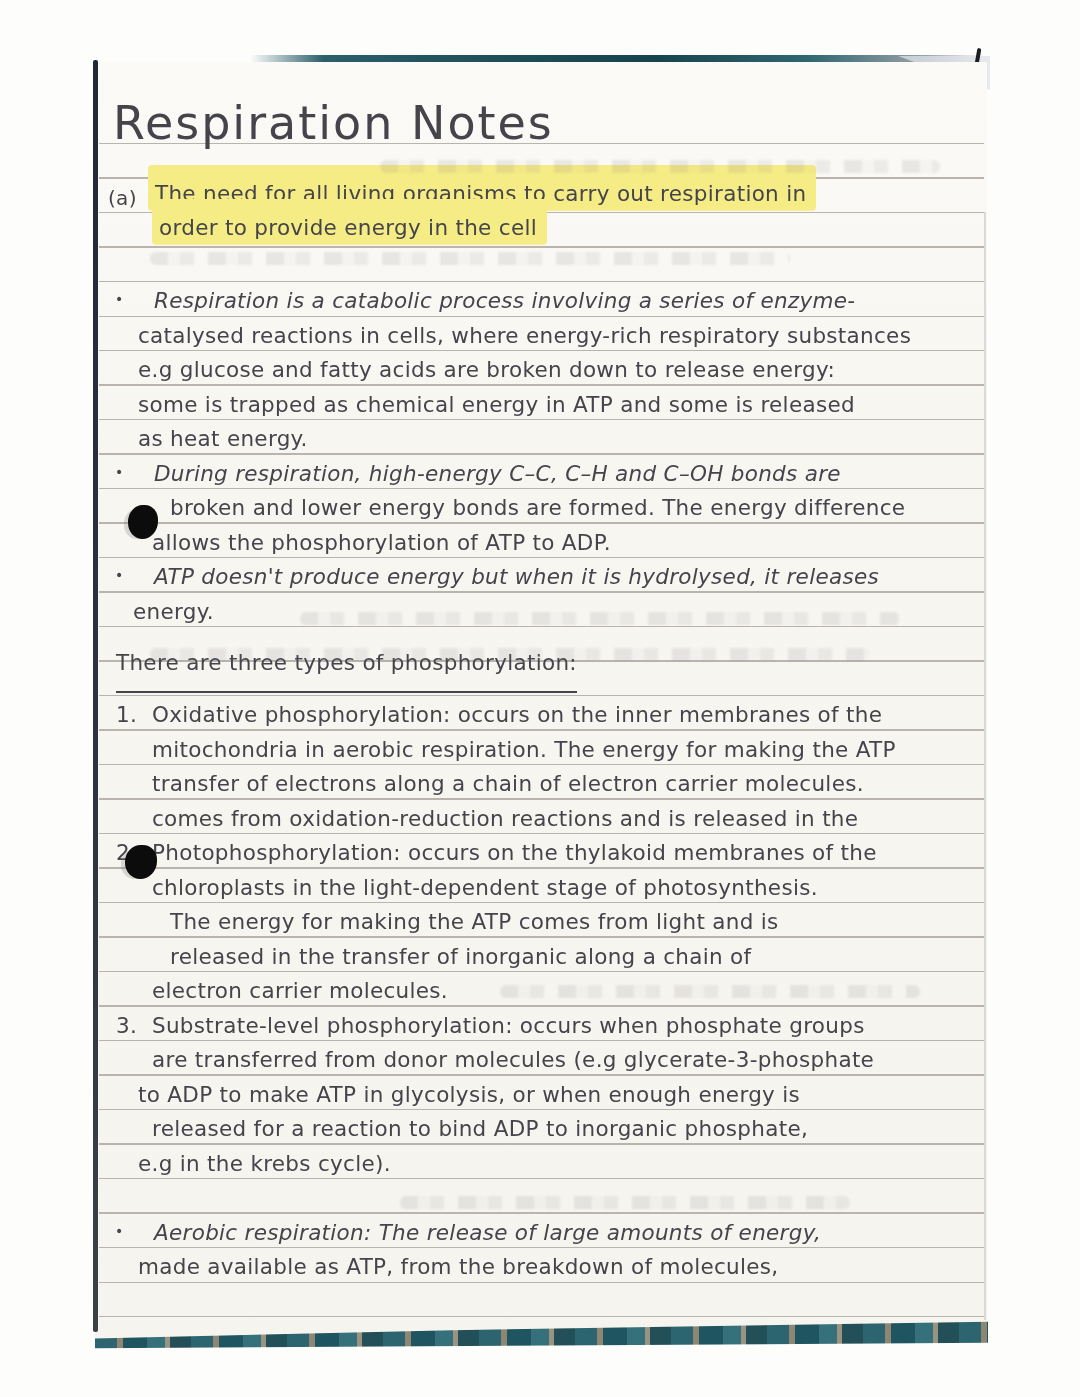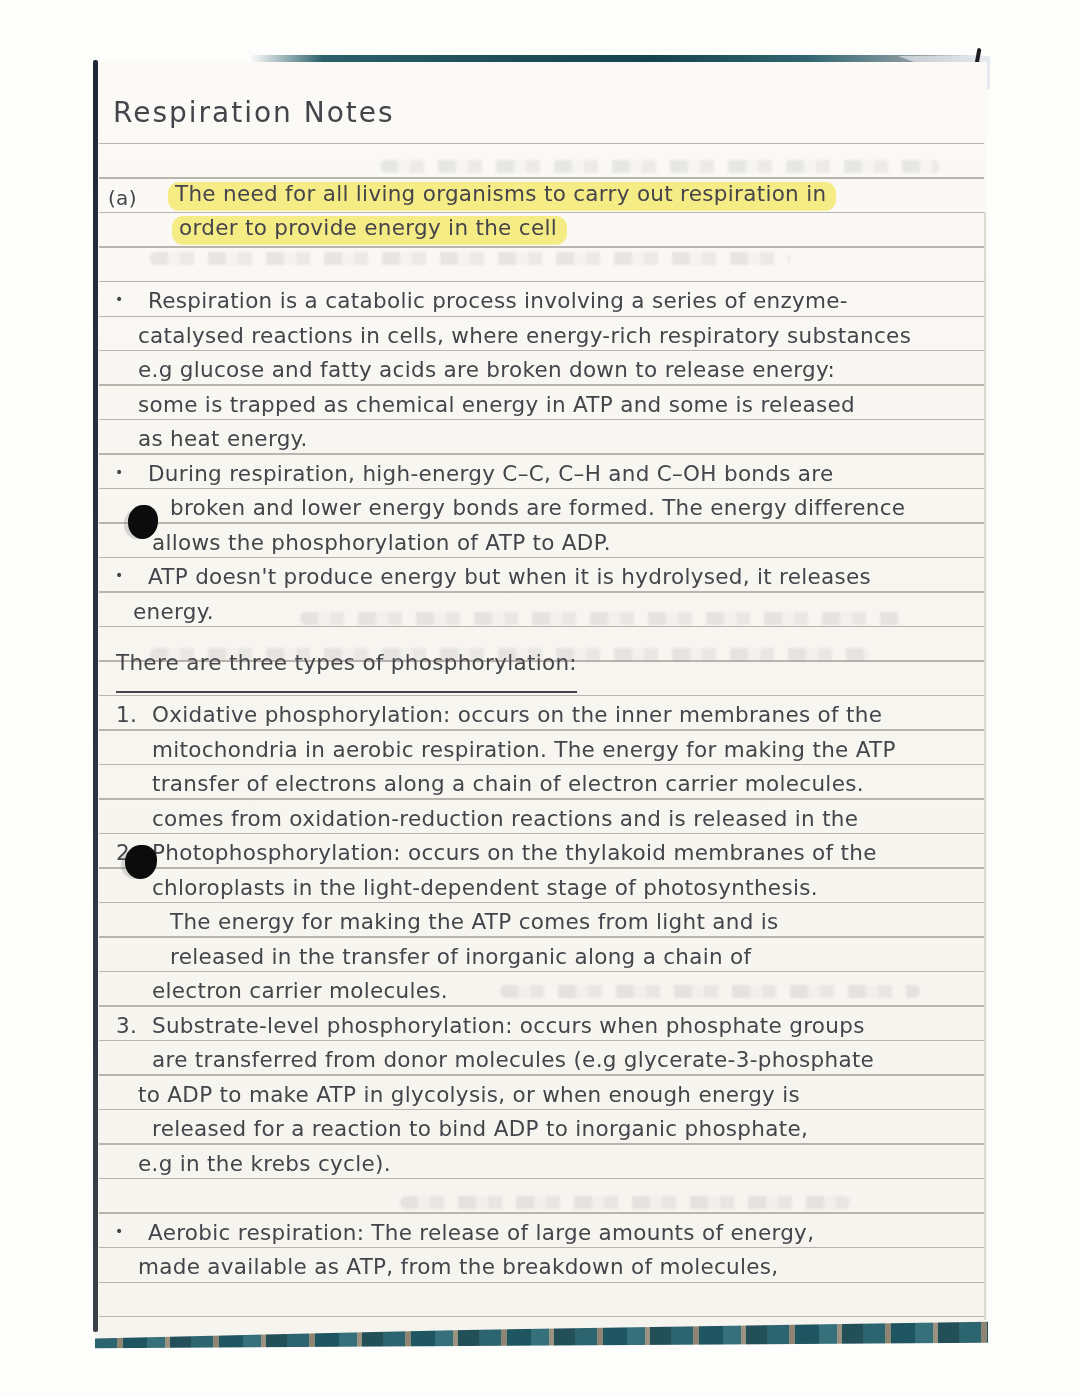--- a/index.html
+++ b/index.html
@@ -16,40 +16,40 @@
     background:#dde3ea;clip-path:polygon(0 0,100% 0,100% 100%);}
   .corner-tick{position:absolute;left:976px;top:48px;width:4px;height:17px;background:#1e1e22;
     transform:rotate(10deg);border-radius:2px;}
 
   .sheet{position:absolute;left:95px;top:62px;width:892px;height:1278px;overflow:hidden;
     background:linear-gradient(180deg,#fbfaf7 0%,var(--paper) 30%,#f6f4ee 100%);}
   .rules{position:absolute;left:4px;right:3px;top:48px;height:1215px;
     background:repeating-linear-gradient(to bottom,transparent 0 33px,var(--rule) 33px 34.5px);}
   .right-edge{position:absolute;right:1px;top:150px;bottom:20px;width:2px;background:#dcd8d2;}
 
-  .title{position:absolute;left:18px;top:34px;font-size:28px;font-weight:400;color:var(--ink);
+  .title{position:absolute;left:18px;top:34px;font-size:46px;font-weight:400;color:var(--ink);
     letter-spacing:2px;white-space:nowrap;}
 
   .rows{position:absolute;left:13px;top:117px;right:0;}
   .row{position:relative;height:var(--row);white-space:nowrap;color:var(--ink);
     font-size:21.5px;letter-spacing:.3px;}
   .row .txt{position:absolute;bottom:4px;left:0;line-height:1.1;}
   .row .marker{position:absolute;bottom:4px;left:0;}
   .obj .marker{left:0;font-size:20px;}
   .obj .txt{left:40px;}
   .bullet .marker{left:7px;font-size:14px;bottom:10px;}
-  .bullet .txt{left:40px;}
+  .bullet .txt{left:46px;font-style:italic;}
   .num .marker{left:8px;}
   .num .txt{left:44px;margin-top:21px;}
   .c0 .txt{left:25px;}
   .c1 .txt{left:30px;}
   .c2 .txt{left:44px;}
   .c3 .txt{left:62px;}
   .head .txt{left:8px;}
-  .hl{background:var(--highlight);border-radius:11px;padding:0 10px 4px 7px;box-shadow:0 1px 0 rgba(246,236,133,.8);margin-left:20px;}
+  .hl{background:var(--highlight);border-radius:4px;padding:17px 10px 4px 7px;box-shadow:0 1px 0 rgba(246,236,133,.8);}
   .ul{border-bottom:2.5px solid var(--ink);padding-bottom:16px;}
 
   .ghost{position:absolute;height:13px;border-radius:6px;filter:blur(1.2px);opacity:.9;
     background:repeating-linear-gradient(90deg,rgba(128,126,134,.16) 0 18px,rgba(128,126,134,.04) 18px 30px,rgba(128,126,134,.13) 30px 44px,transparent 44px 58px);}
   .g1{left:285px;top:98px;width:560px;}
   .g2{left:55px;top:190px;width:640px;}
   .g3{left:205px;top:550px;width:600px;}
   .g4{left:55px;top:586px;width:720px;}
   .g5{left:405px;top:923px;width:420px;}
   .g6{left:305px;top:1134px;width:450px;}

